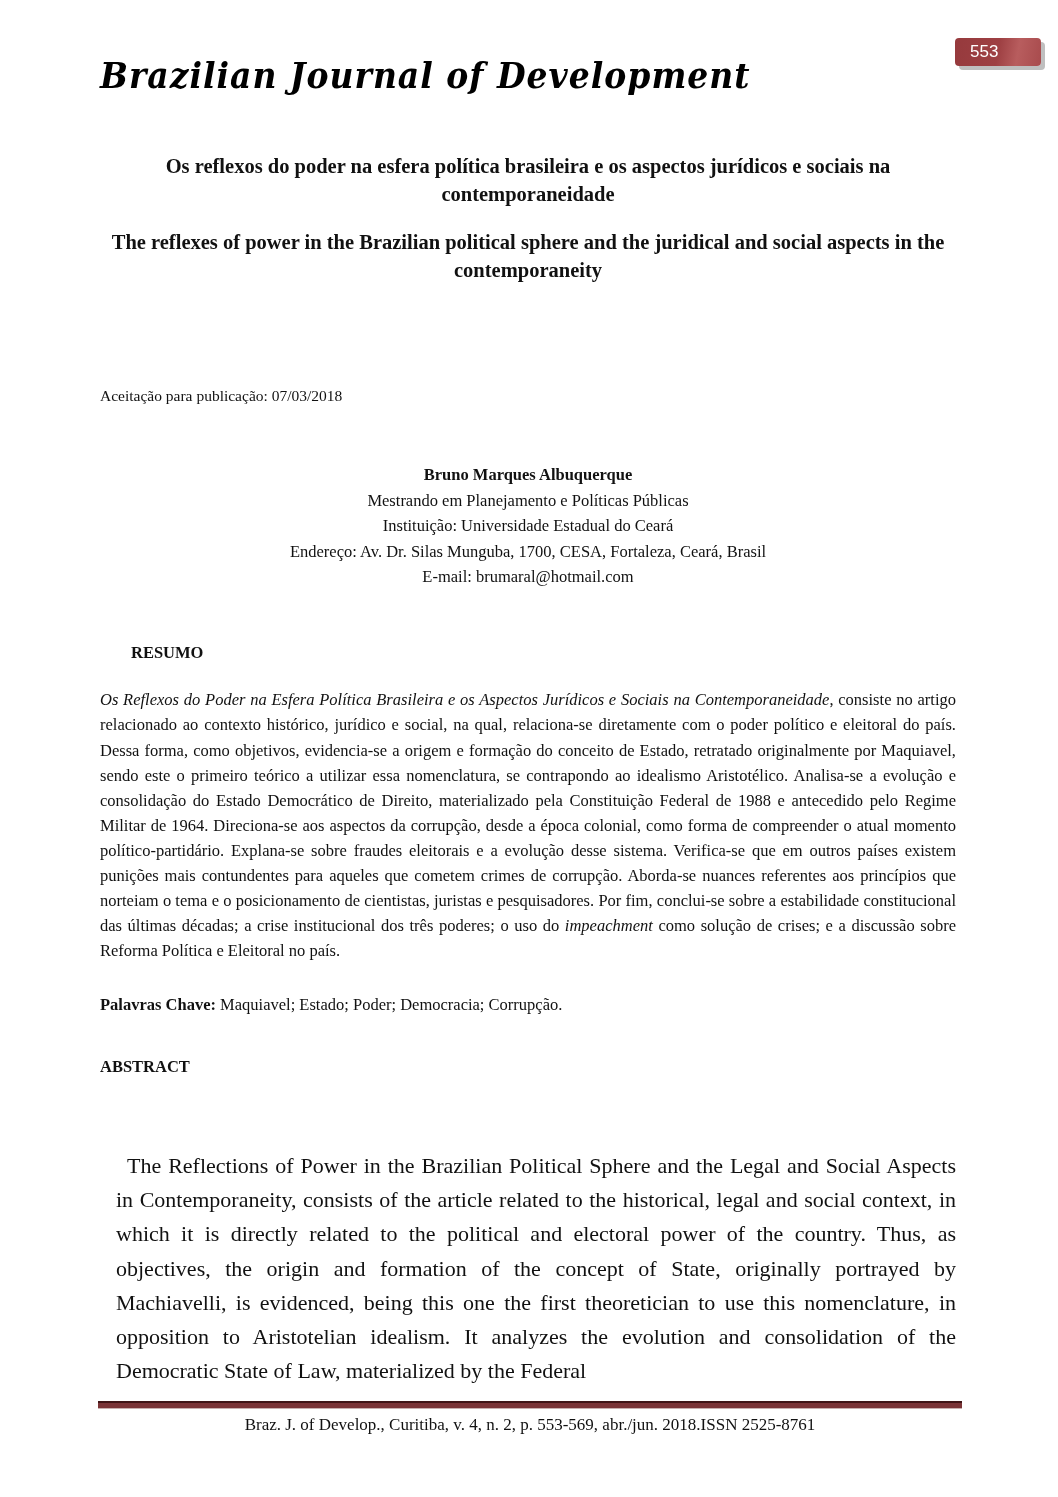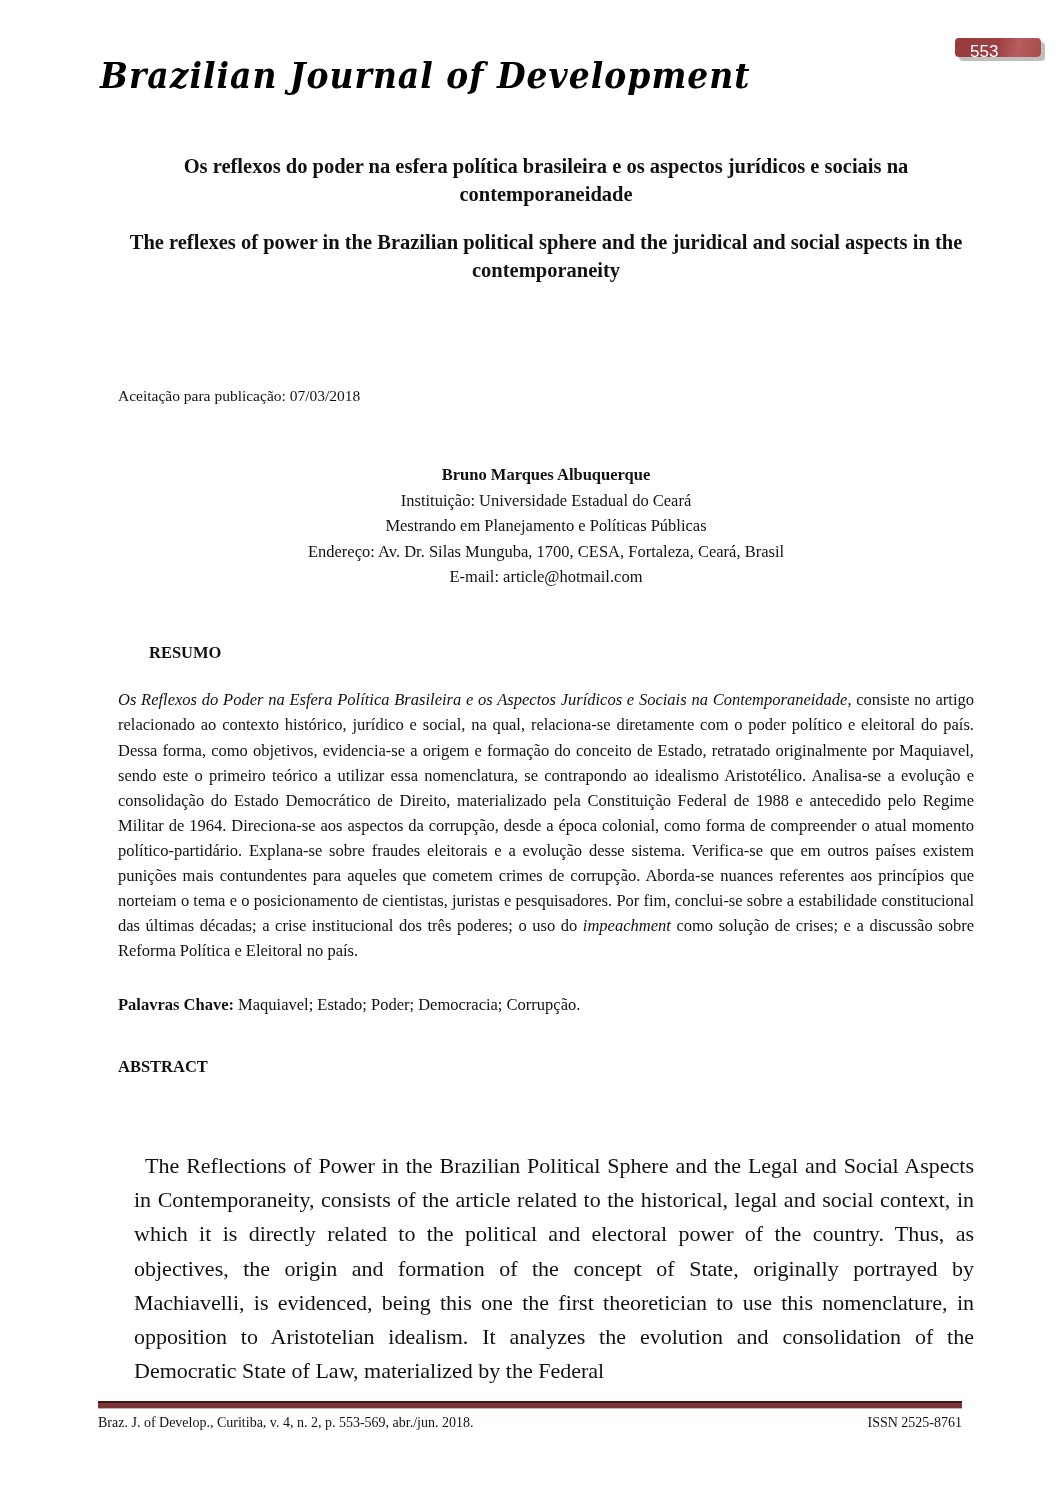--- a/index.html
+++ b/index.html
@@ -12,21 +12,21 @@
     color: #111111;
     overflow: hidden;
   }
 
   
   .page-badge {
     position: absolute;
     top: 38px;
     right: 17px;
     width: 86px;
-    height: 19px;
+    height: 28px;
     border-radius: 4px;
     background: linear-gradient(100deg, #963a3d 0%, #9e4043 50%, #b85d5e 72%, #a84b4d 100%);
     box-shadow: 4px 4px 0 #bfbfbf;
     color: #ffffff;
     font-family: "Liberation Sans", sans-serif;
     font-size: 17px;
     line-height: 28px;
     padding-left: 15px;
   }
   .journal-logo {
@@ -39,21 +39,21 @@
     font-size: 33px;
     letter-spacing: 1px;
     color: #000000;
     transform: scaleY(1.05);
   }
 
   
   .content {
     position: absolute;
     top: 0;
-    left: 118px;
+    left: 100px;
     width: 856px;
   }
   .title-pt {
     margin-top: 152px;
     text-align: center;
     font-weight: bold;
     font-size: 20.5px;
     line-height: 1.38;
   }
   .title-en {
@@ -111,22 +111,22 @@
   }
   .footer-rule {
     height: 8px;
     border-top: 2px solid #401517;
     background: #7a3336;
     border-bottom: 1px solid #c9b0b0;
   }
   .footer-row {
     margin-top: 6px;
     display: flex;
-    justify-content: space-between;
-    font-size: 14px;
+    justify-content: center;
+    font-size: 17px;
   }
 </style>
 </head>
 <body>
 
 <div class="page-badge">553</div>
 
 <div class="journal-logo">Brazilian Journal of Development</div>
 
 <div class="content">
@@ -134,24 +134,24 @@
   <h1 class="title-pt">Os reflexos do poder na esfera política brasileira e os aspectos jurídicos e sociais na contemporaneidade</h1>
 
   <h2 class="title-en">The reflexes of power in the Brazilian political sphere and the juridical and social aspects in the contemporaneity</h2>
 
   <div class="dates">
     <div>Aceitação para publicação: 07/03/2018</div>
   </div>
 
   <div class="author-block">
     <div class="author-name">Bruno Marques Albuquerque</div>
+    <div>Mestrando em Planejamento e Políticas Públicas</div>
     <div>Instituição: Universidade Estadual do Ceará</div>
-    <div>Mestrando em Planejamento e Políticas Públicas</div>
     <div>Endereço: Av. Dr. Silas Munguba, 1700, CESA, Fortaleza, Ceará, Brasil</div>
-    <div>E-mail: article@hotmail.com</div>
+    <div>E-mail: brumaral@hotmail.com</div>
   </div>
 
   <div class="section-heading resumo-heading">RESUMO</div>
 
   <p class="resumo-paragraph"><span class="italic">Os Reflexos do Poder na Esfera Política Brasileira e os Aspectos Jurídicos e Sociais na Contemporaneidade</span><span>, consiste no artigo relacionado ao contexto histórico, jurídico e social, na qual, relaciona-se diretamente com o poder político e eleitoral do país. Dessa forma, como objetivos, evidencia-se a origem e formação do conceito de Estado, retratado originalmente por Maquiavel, sendo este o primeiro teórico a utilizar essa nomenclatura, se contrapondo ao idealismo Aristotélico. Analisa-se a evolução e consolidação do Estado Democrático de Direito, materializado pela Constituição Federal de 1988 e antecedido pelo Regime Militar de 1964. Direciona-se aos aspectos da corrupção, desde a época colonial, como forma de compreender o atual momento político-partidário. Explana-se sobre fraudes eleitorais e a evolução desse sistema. Verifica-se que em outros países existem punições mais contundentes para aqueles que cometem crimes de corrupção. Aborda-se nuances referentes aos princípios que norteiam o tema e o posicionamento de cientistas, juristas e pesquisadores. Por fim, conclui-se sobre a estabilidade constitucional das últimas décadas; a crise institucional dos três poderes; o uso do </span><span class="italic">impeachment</span><span> como solução de crises; e a discussão sobre Reforma Política e Eleitoral no país.</span></p>
 
   <p class="keywords-line"><span class="keywords-label">Palavras Chave:</span><span>  Maquiavel; Estado; Poder; Democracia; Corrupção.</span></p>
 
   <div class="section-heading abstract-heading">ABSTRACT</div>
 

